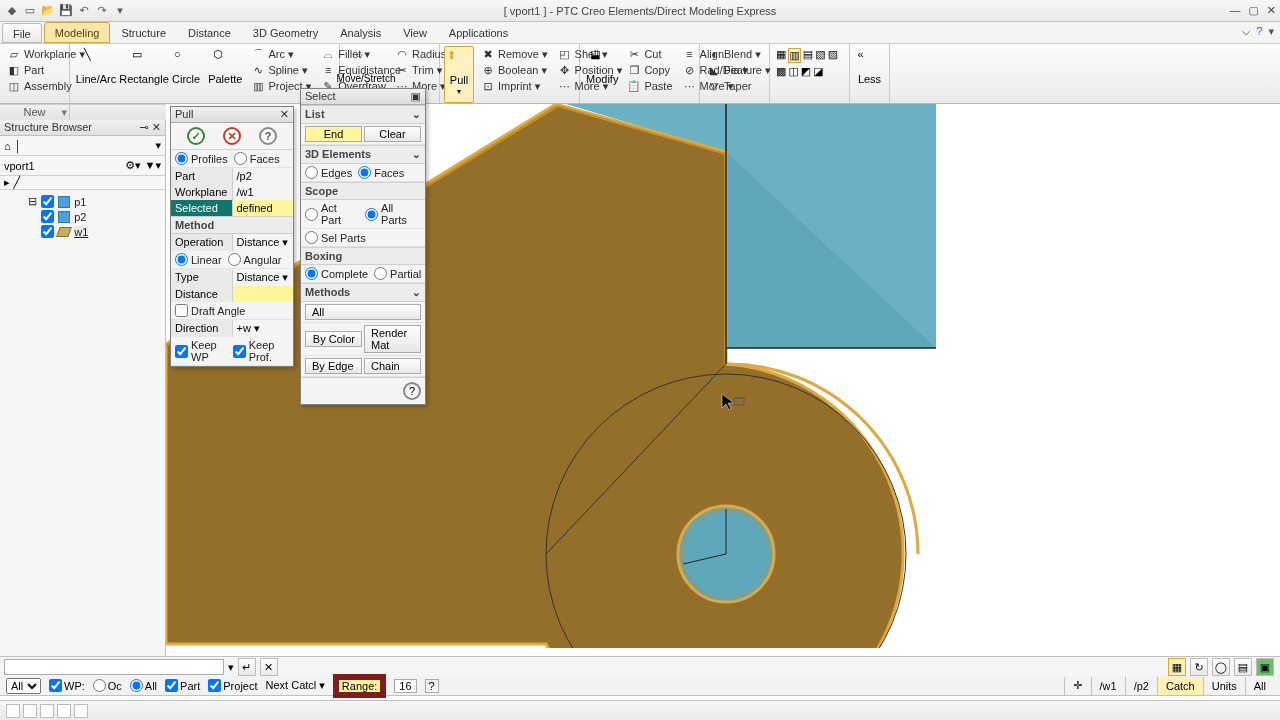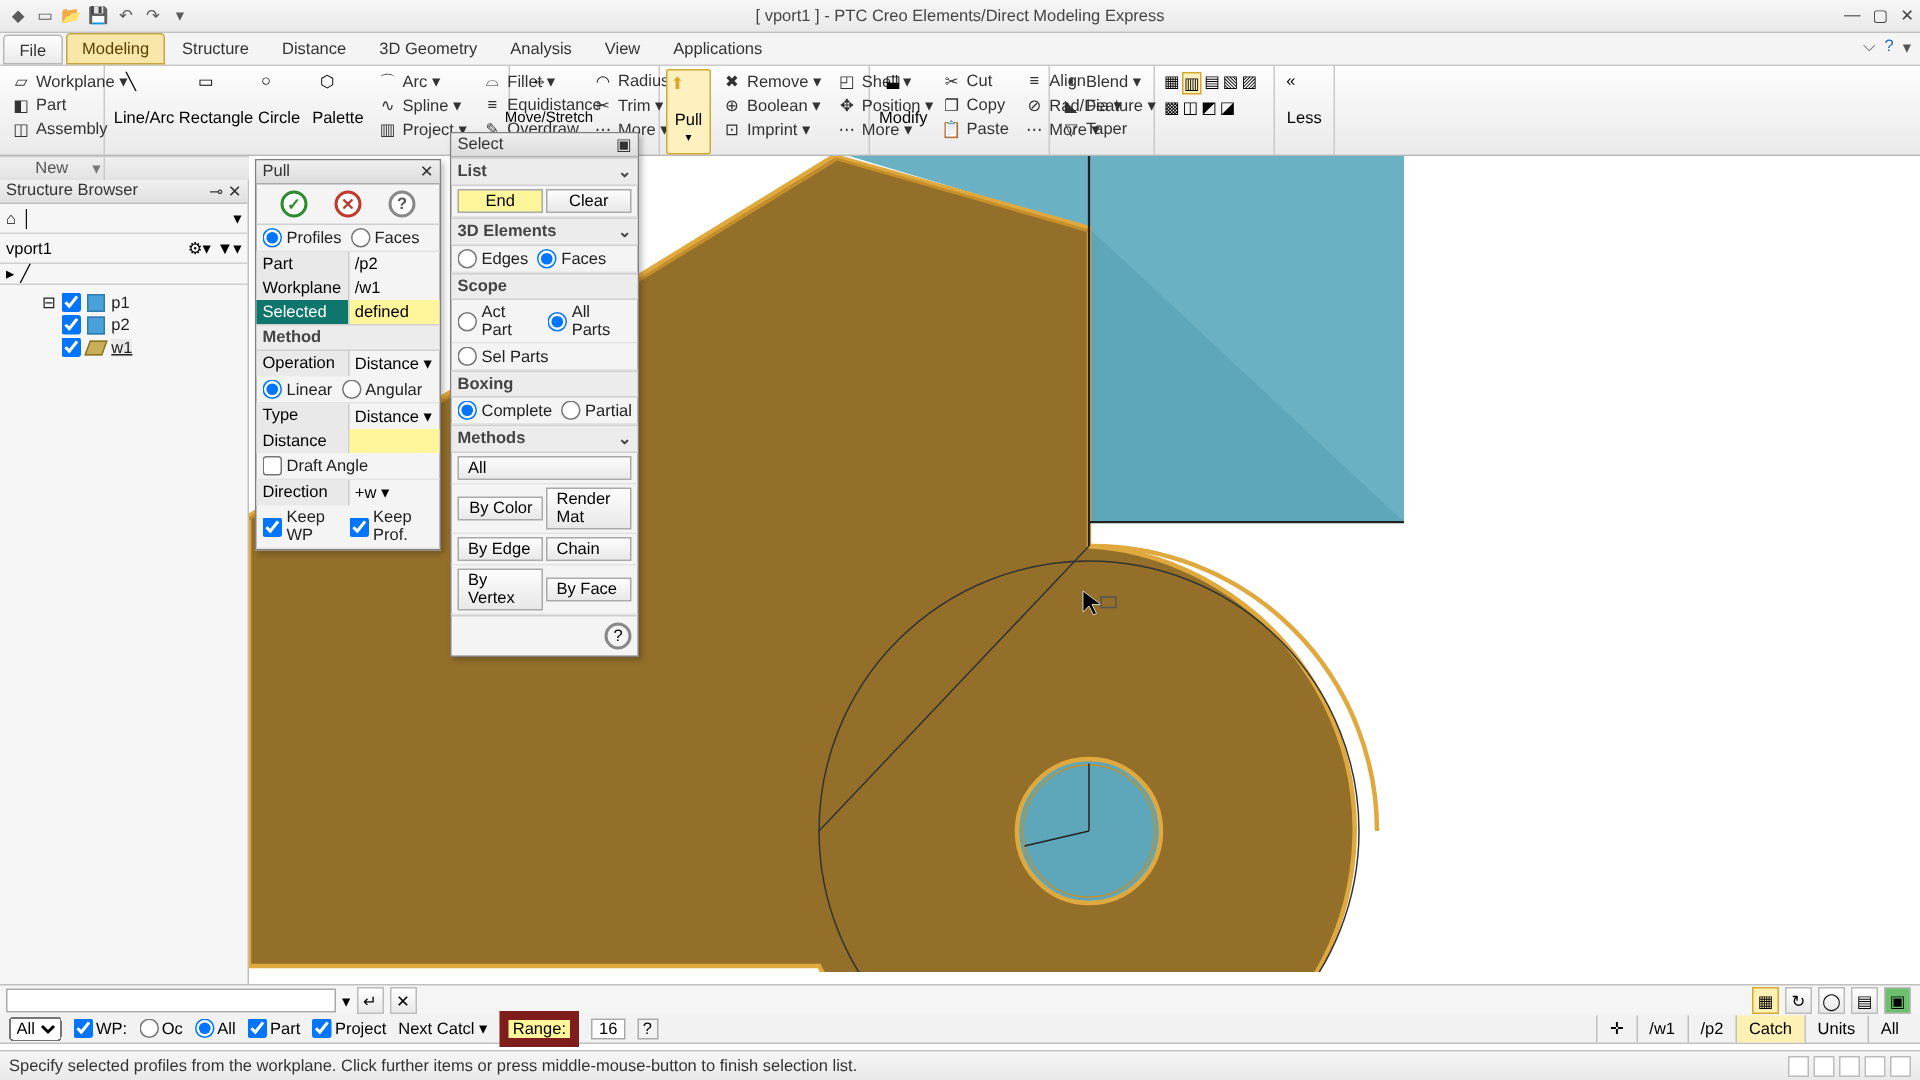--- a/index.html
+++ b/index.html
@@ -563,24 +563,20 @@
   <div class="prow">
       <div class="btncell" style="flex:1;text-align:left">All</div>
     </div>
   <div class="prow" style="gap:2px">
       <div class="btncell" style="flex:1;text-align:right">By Color</div>
       <div class="btncell" style="flex:1;text-align:left">Render Mat</div>
     </div>
   <div class="prow" style="gap:2px">
       <div class="btncell" style="flex:1;text-align:left">By Edge</div>
       <div class="btncell" style="flex:1;text-align:left">Chain</div>
-    </div>
-  <div class="prow" style="gap:2px">
-      <div class="btncell" style="flex:1;text-align:left">By Vertex</div>
-      <div class="btncell" style="flex:1;text-align:left">By Face</div>
     </div>
   <div class="footer">
       <span class="help" style="width:18px;height:18px;border-radius:9px;border:2px solid #888;display:flex;align-items:center;justify-content:center">?</span>
     </div>
 </div>
 
 <div class="cmdbar">
   <input class="cmd" style="">
   <span>▾</span>
   <span class="ric">↵</span>
@@ -624,21 +620,20 @@
     <div class="rcell">✛</div>
     <div class="rcell">/w1</div>
     <div class="rcell">/p2</div>
     <div class="rcell hl">Catch</div>
     <div class="rcell">Units</div>
     <div class="rcell">All</div>
   </div>
 </div>
 
 <div class="status">
-  <span>Specify selected profiles from the workplane. Click further items or press middle-mouse-button to finish selection list.</span>
   <div class="ricons">
     <span class="sric"></span>
     <span class="sric"></span>
     <span class="sric"></span>
     <span class="sric"></span>
     <span class="sric"></span>
   </div>
 </div>
 
 </body></html>

